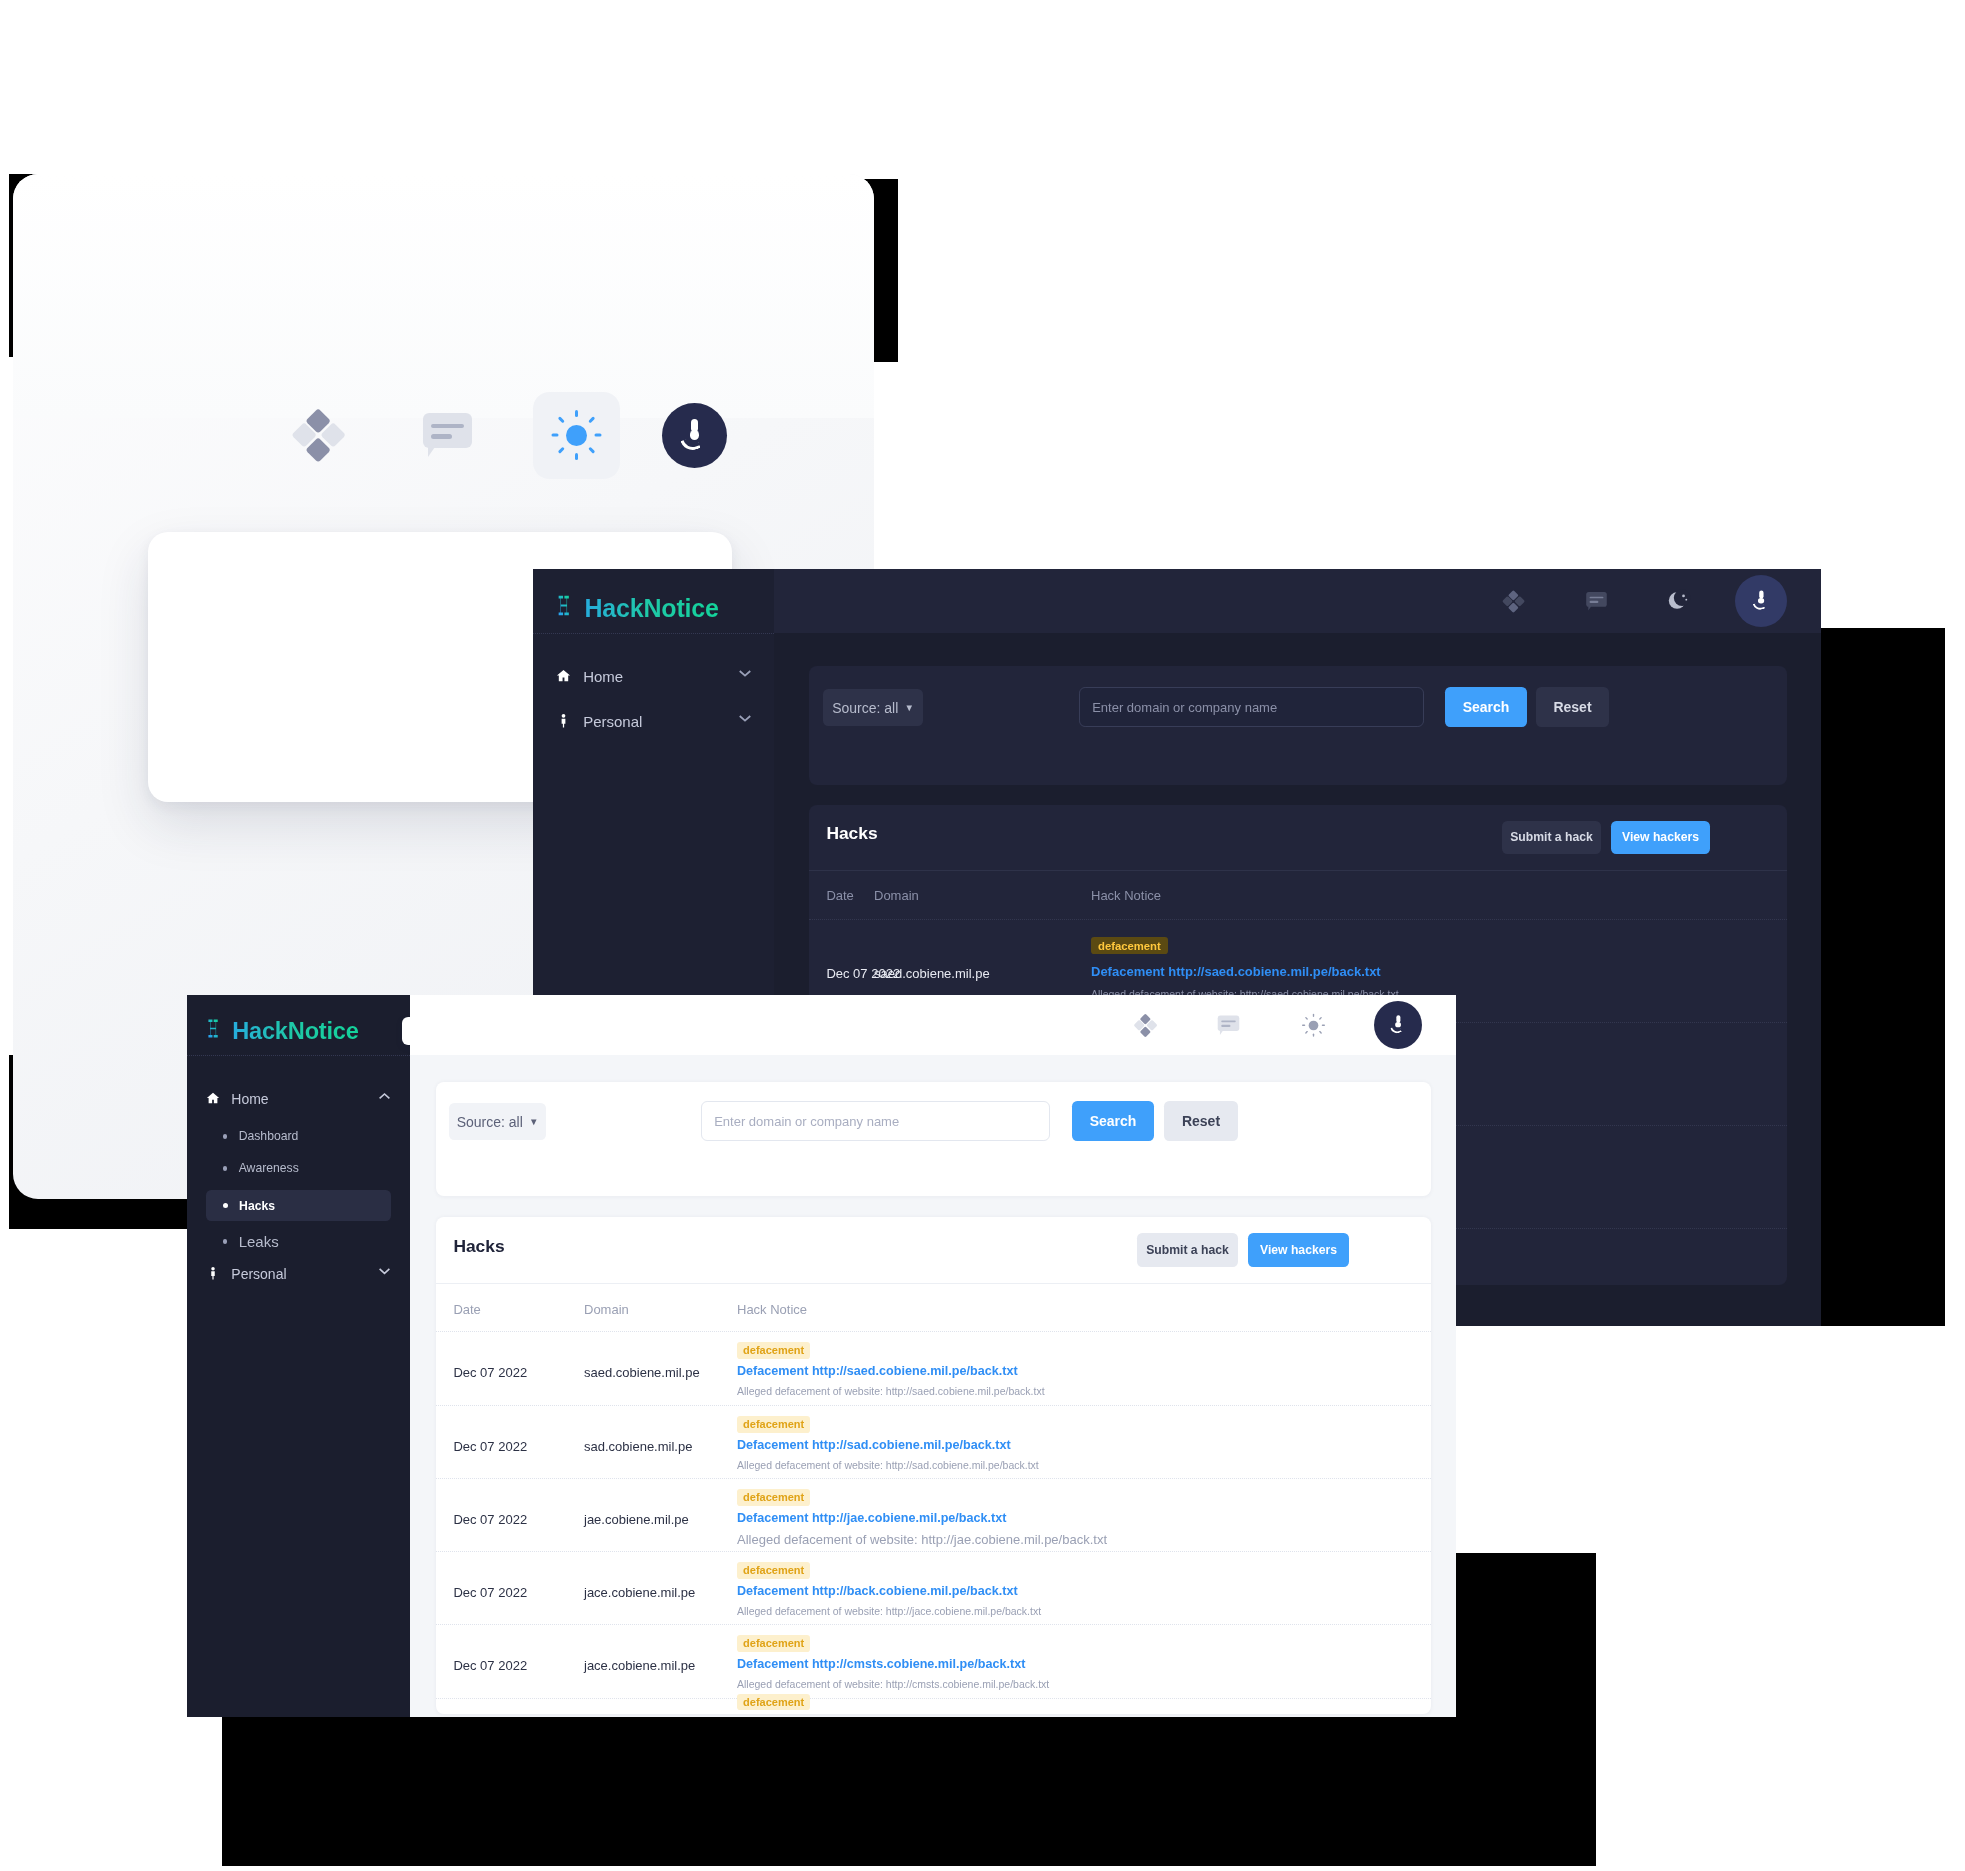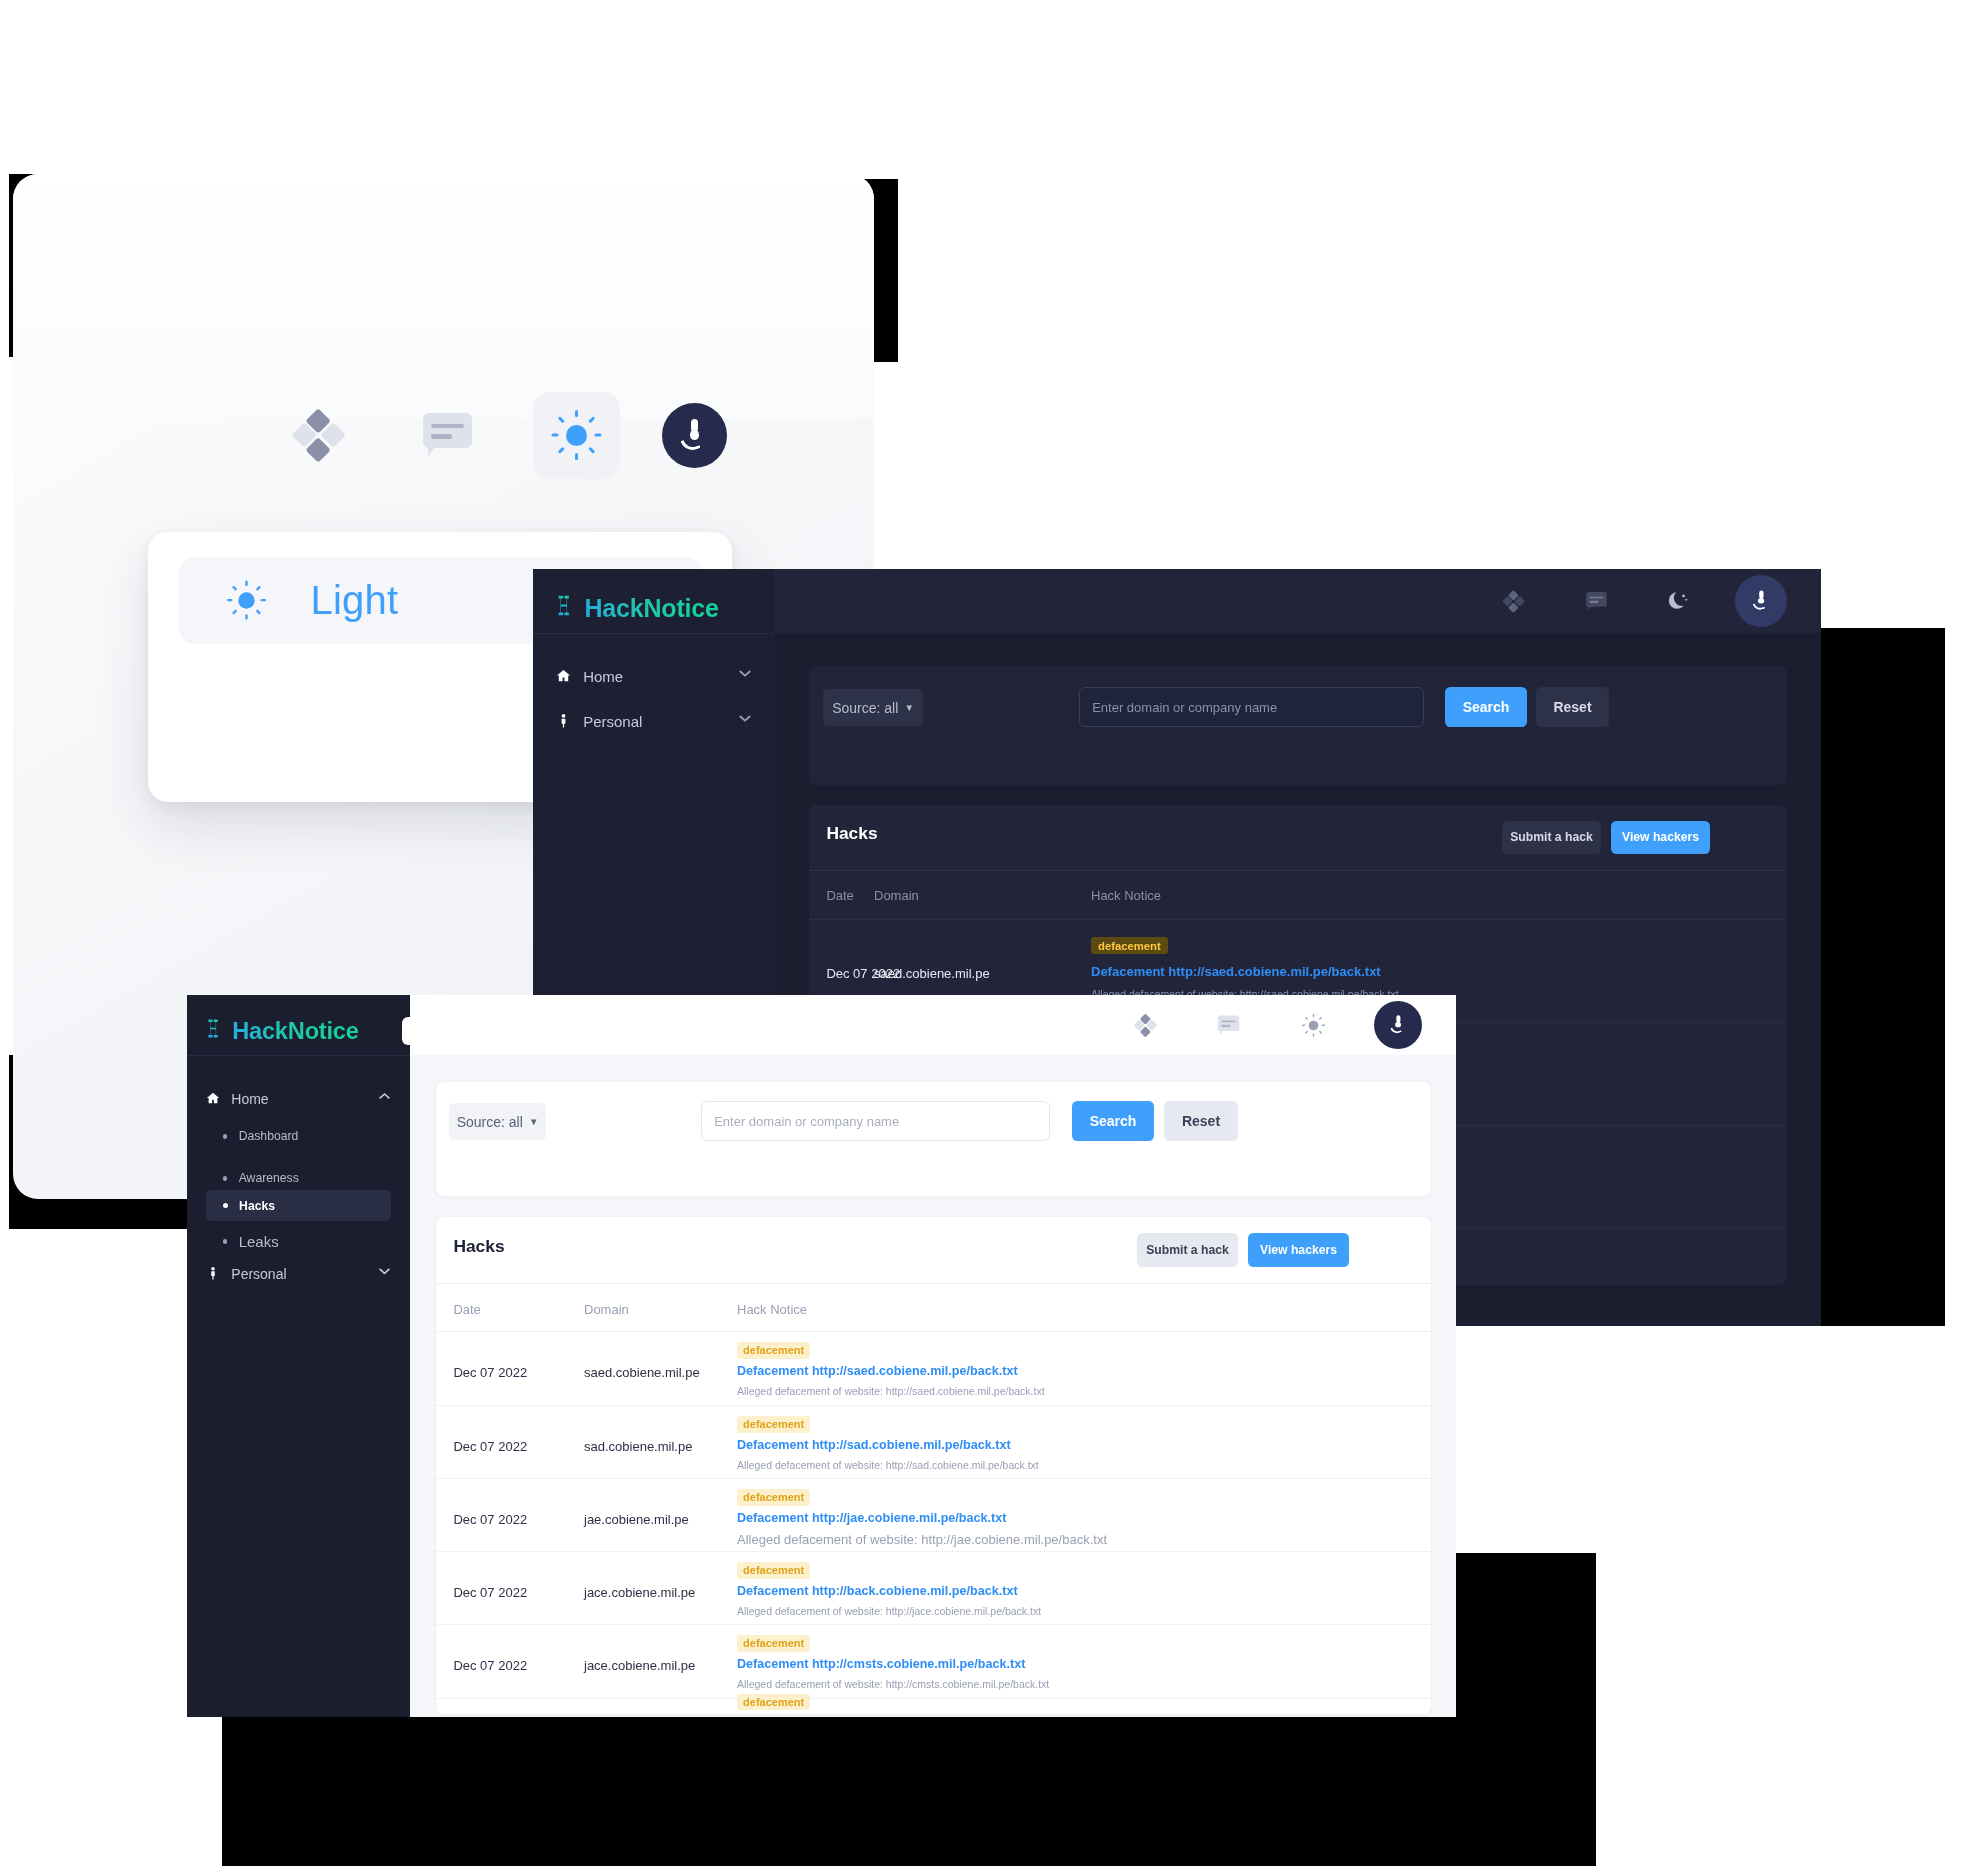--- a/index.html
+++ b/index.html
@@ -296,34 +296,20 @@
       <div class="avatar-btn">
         <div class="avatar-glyph">
             <div class="head"></div>
             <div class="dot"></div>
             <div class="arc"></div>
           </div>
       </div>
     </div>
 
     <div class="theme-menu">
-      <div class="theme-item i0">
-        <div class="ico-sun" id="sun-sm" style="transform:scale(.78)">
-            <div class="core"></div>
-            <span style="transform: rotate(0deg);"></span>
-            <span style="transform: rotate(45deg);"></span>
-            <span style="transform: rotate(90deg);"></span>
-            <span style="transform: rotate(135deg);"></span>
-            <span style="transform: rotate(180deg);"></span>
-            <span style="transform: rotate(225deg);"></span>
-            <span style="transform: rotate(270deg);"></span>
-            <span style="transform: rotate(315deg);"></span>
-          </div>
-        <span class="theme-label sel">Light</span>
-      </div>
     </div>
   </div>
 
   <div class="win win-dark" style="left:533px; top:569px; width:1288px; height:757px;">
 
     <div class="side" style="width:241px;"></div>
 
     <div class="brand" style="position:absolute; left:23px; top:25px; font-size:25px;">
       <span class="brand-mark">
         <svg width="23" height="23" viewBox="0 0 52 52">
@@ -505,21 +491,21 @@
           <path d="M3 11 l9 -8 l9 8"></path>
           </svg>
       </span>
     </div>
 
     <div class="sub-item" style="left:19px; top:126px; width:185px; height:30.5px; padding-left:16.6px;">
       <span class="sub-bullet" style="width:4.8px; height:4.8px; margin-right:11.3px;"></span>
       <span class="sub-txt" style="font-size:12.2px;">Dashboard</span>
     </div>
 
-    <div class="sub-item" style="left:19px; top:168px; width:185px; height:30.5px; padding-left:16.6px;">
+    <div class="sub-item" style="left:19px; top:158px; width:185px; height:30.5px; padding-left:16.6px;">
       <span class="sub-bullet" style="width:4.8px; height:4.8px; margin-right:11.3px;"></span>
       <span class="sub-txt" style="font-size:12.2px;">Awareness</span>
     </div>
 
     <div class="sub-item active" style="left:19px; top:195px; width:185px; height:31px; padding-left:16.6px;">
       <span class="sub-bullet" style="width:5.2px; height:5.2px; margin-right:11.3px;"></span>
       <span class="sub-txt" style="font-size:12.2px;">Hacks</span>
     </div>
 
     <div class="sub-item" style="left:19px; top:231px; width:185px; height:30.5px; padding-left:16.6px;">

